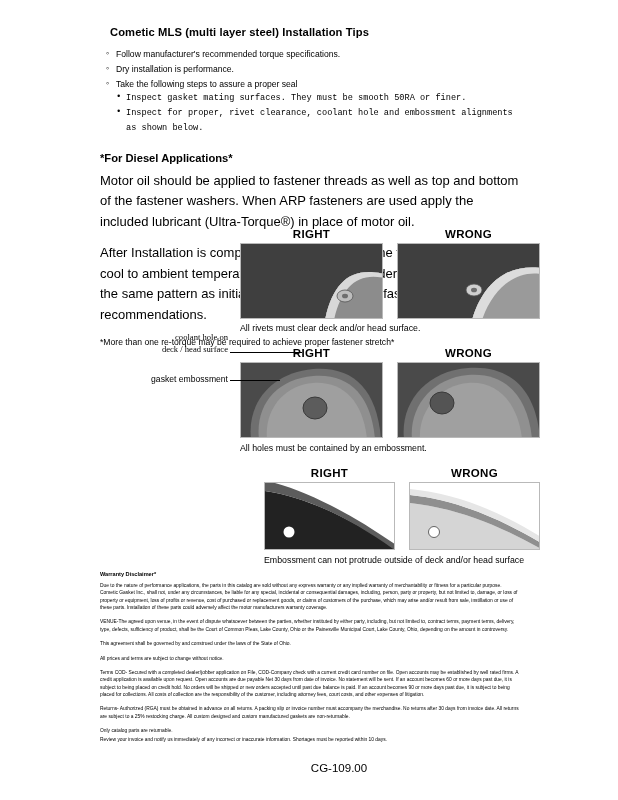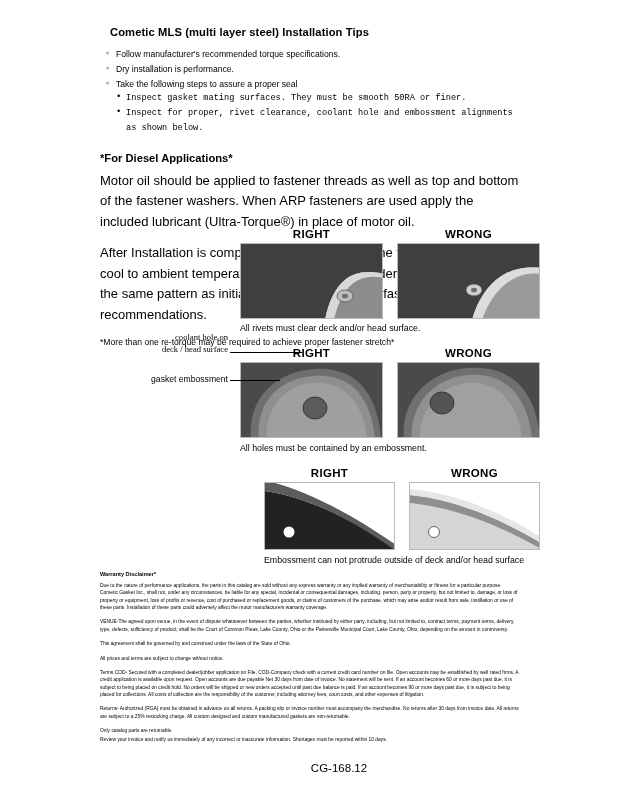--- a/index.html
+++ b/index.html
@@ -316,15 +316,15 @@
     <p>Due to the nature of performance applications, the parts in this catalog are sold without any express warranty or any implied warranty of merchantability or fitness for a particular purpose.  Cometic Gasket Inc., shall not, under any circumstances, be liable for any special, incidental or consequential damages, including, person, party or property, but not limited to, damage, or loss of property or equipment, loss of profits or revenue, cost of purchased or replacement goods, or claims of customers of the purchase, which may arise and/or result from sale, instillation or use of these parts.  Installation of these parts could adversely affect the motor manufacturers warranty coverage.</p>
     <p>VENUE-The agreed upon venue, in the event of dispute whatsoever between the parties, whether instituted by either party, including, but not limited to, contract terms, payment terms, delivery, type, defects, sufficiency of product, shall be the Court of Common Pleas, Lake County, Ohio or the Painesville Municipal Court, Lake County, Ohio, depending on the amount in controversy.</p>
     <p>This agreement shall be governed by and construed under the laws of the State of Ohio.</p>
     <p>All prices and terms are subject to change without notice.</p>
     <p>Terms COD- Secured with a completed dealer/jobber application on File, COD-Company check with a current credit card number on file.  Open accounts may be established by well rated firms.  A credit application is available upon request.  Open accounts are due payable Net 30 days from date of invoice.  No statement will be sent.  If an account becomes 60 or more days past due, it is subject to being placed on credit hold.  No orders will be shipped or new orders accepted until past due balance is paid.  If an account becomes 90 or more days past due, it is subject to being placed for collections.  All costs of collection are the responsibility of the customer, including attorney fees, court costs, and other expenses of litigation.</p>
     <p>Returns- Authorized (RGA) must be obtained in advance on all returns.  A packing slip or invoice number must accompany the merchandise.  No returns after 30 days from invoice date.  All returns are subject to a 25% restocking charge.  All custom designed and custom manufactured gaskets are non-returnable.</p>
     <p style="margin-bottom:2px;">Only catalog parts are returnable.</p>
     <p>Review your invoice and notify us immediately of any incorrect or inaccurate information.  Shortages must be reported within 10 days.</p>
   </div>
 
-  <div class="docnum">CG-168.12</div>
+  <div class="docnum">CG-109.00</div>
 
 </div>
 
 </body></html>

